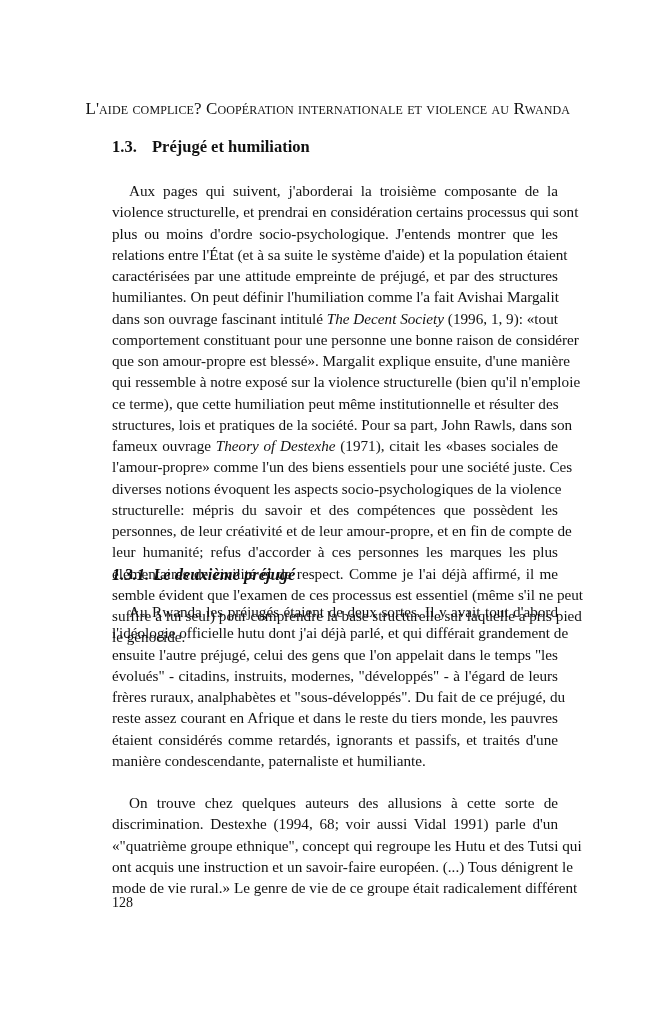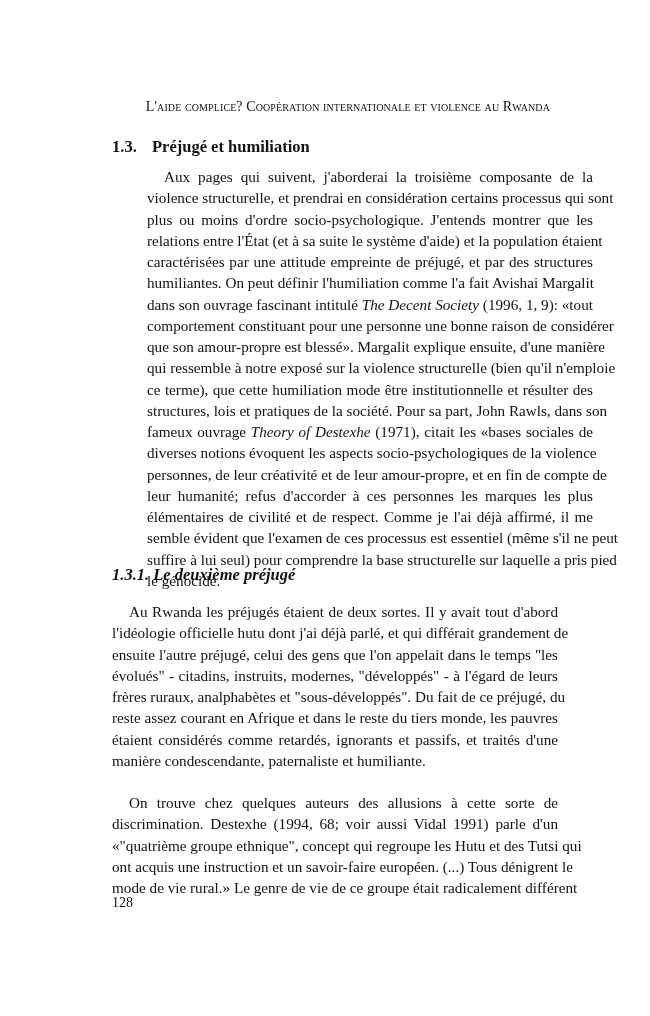--- a/index.html
+++ b/index.html
@@ -1,53 +1,55 @@
 <!DOCTYPE html>
 <html><head>
   <meta charset="utf-8">
   <style>
     html, body { margin: 0; padding: 0; background: #ffffff; }
     body { width: 650px; height: 1016px; position: relative; overflow: hidden;
            font-family: "Liberation Serif", "DejaVu Serif", serif; color: #111; }
-    .running-header { position: absolute; top: 99px; right: 100px; font-size: 14px;
+    .running-header { position: absolute; top: 99px; right: 80px; font-size: 17px;
            letter-spacing: 0.1px; font-variant: small-caps; white-space: nowrap; }
     .h2 { position: absolute; left: 112px; top: 137px; font-weight: bold; font-size: 16.5px; white-space: nowrap; }
     .h2 .num { display: inline-block; width: 40px; }
     .h3 { position: absolute; left: 112px; top: 565px; font-weight: bold; font-style: italic; font-size: 16.5px; white-space: nowrap; text-align: right; }
     .para { position: absolute; left: 112px; width: 446px; font-size: 15.2px; line-height: 21.25px; }
     .line { display: block; text-align: justify; text-align-last: justify; white-space: nowrap; height: 21.25px; overflow: visible; }
     .line.last { text-align-last: left; }
     .line.indent { padding-left: 17px; }
     .line span.i { font-style: italic; }
     .page-number { position: absolute; left: 112px; top: 895px; font-size: 14px; }
   </style>
 </head>
 <body>
 
 <div class="running-header">L'aide complice? Coopération internationale et violence au Rwanda</div>
 
 <div class="h2">
   <span class="num">1.3.</span><span>Préjugé et humiliation</span>
 </div>
 
-<div class="para" style="top:166px;margin-left:35px;" id="p1">
+<div class="para" style="top:180px;" id="p1">
     <span class="line indent">Aux pages qui suivent, j'aborderai la troisième composante de la</span>
     <span class="line">violence structurelle, et prendrai en considération certains processus qui sont</span>
     <span class="line">plus ou moins d'ordre socio-psychologique. J'entends montrer que les</span>
     <span class="line">relations entre l'État (et à sa suite le système d'aide) et la population étaient</span>
     <span class="line">caractérisées par une attitude empreinte de préjugé, et par des structures</span>
     <span class="line">humiliantes. On peut définir l'humiliation comme l'a fait Avishai Margalit</span>
     <span class="line">dans son ouvrage fascinant intitulé <span class="i">The Decent Society</span> (1996, 1, 9): «tout</span>
     <span class="line">comportement constituant pour une personne une bonne raison de considérer</span>
     <span class="line">que son amour-propre est blessé». Margalit explique ensuite, d'une manière</span>
     <span class="line">qui ressemble à notre exposé sur la violence structurelle (bien qu'il n'emploie</span>
-    <span class="line">ce terme), que cette humiliation mode être institutionnelle et résulter des</span>
+    <span class="line">ce terme), que cette humiliation peut même institutionnelle et résulter des</span>
     <span class="line">structures, lois et pratiques de la société. Pour sa part, John Rawls, dans son</span>
     <span class="line">fameux ouvrage <span class="i">Theory of Destexhe</span> (1971), citait les «bases sociales de</span>
+    <span class="line">l'amour-propre» comme l'un des biens essentiels pour une société juste. Ces</span>
     <span class="line">diverses notions évoquent les aspects socio-psychologiques de la violence</span>
+    <span class="line">structurelle: mépris du savoir et des compétences que possèdent les</span>
     <span class="line">personnes, de leur créativité et de leur amour-propre, et en fin de compte de</span>
     <span class="line">leur humanité; refus d'accorder à ces personnes les marques les plus</span>
     <span class="line">élémentaires de civilité et de respect. Comme je l'ai déjà affirmé, il me</span>
     <span class="line">semble évident que l'examen de ces processus est essentiel (même s'il ne peut</span>
     <span class="line">suffire à lui seul) pour comprendre la base structurelle sur laquelle a pris pied</span>
     <span class="line last">le génocide.</span>
   </div>
 
 <div class="h3">
   <span>1.3.1.</span> <span>Le deuxième préjugé</span>

